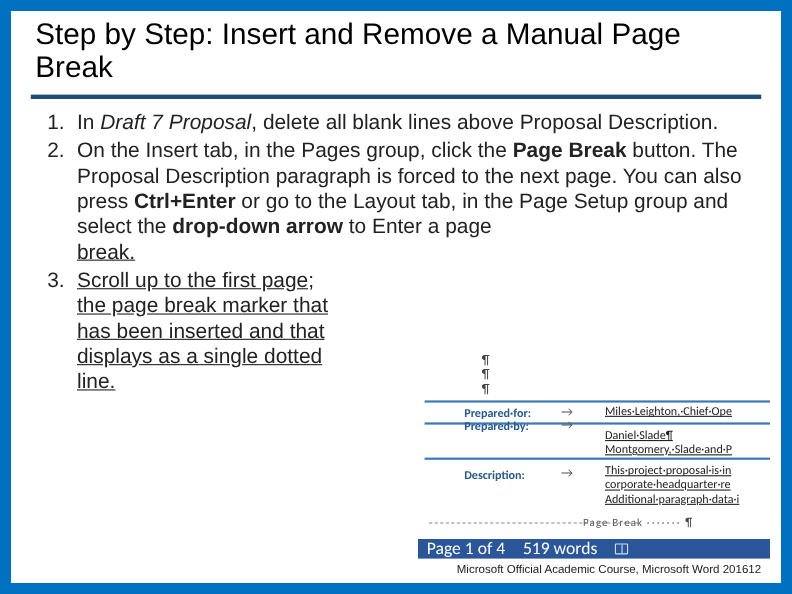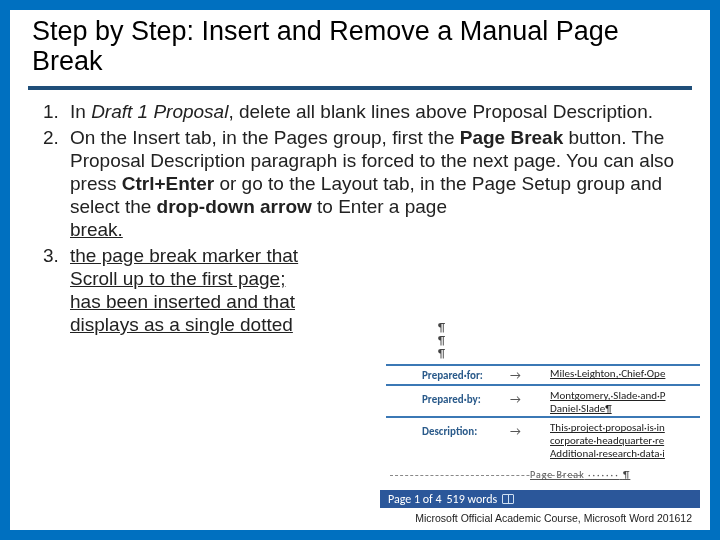--- a/index.html
+++ b/index.html
@@ -110,21 +110,20 @@
   }
   .embed .pb {
     position: absolute;
     left: 150px;
     right: 0;
     top: 150px;
     color: #555;
     font-size: 10px;
     letter-spacing: 1px;
     white-space: nowrap;
-    text-decoration: underline;
   }
   .embed .pb::before {
     content: "";
     position: absolute;
     left: -140px;
     right: 120px;
     top: 7px;
     border-top: 1.5px dashed #888;
   }
   .embed .para {
@@ -134,23 +133,23 @@
   .statusbar {
     position: absolute;
     left: 0;
     right: 0;
     bottom: 0;
     height: 18px;
     background: #2b579a;
     color: #fff;
     display: flex;
     align-items: center;
-    gap: 5px;
+    gap: 16px;
     padding: 0 8px;
-    font-size: 12px;
+    font-size: 16px;
   }
   .statusbar .book {
     width: 12px;
     height: 10px;
     border: 1px solid #cfe0f2;
     border-radius: 1px;
     position: relative;
   }
   .statusbar .book::after {
     content:"";
@@ -174,67 +173,68 @@
 <body>
 
 <div class="slide">
 
   <div class="title">Step by Step: Insert and Remove a Manual Page Break</div>
   <div class="title-rule"></div>
 
   <div class="content">
     <ol class="steps">
       <li>
-        <span>In </span><span class="i">Draft 1 Proposal</span><span>, delete all blank lines above Proposal Description.</span>
+        <span>In </span><span class="i">Draft 7 Proposal</span><span>, delete all blank lines above Proposal Description.</span>
       </li>
       <li>
-        <span>On the Insert tab, in the Pages group, first the </span><span class="b">Page Break</span><span> button. The Proposal Description paragraph is forced to the next page. You can also press </span><span class="b">Ctrl+Enter</span><span> or go to the Layout tab, in the Page Setup group and select the </span><span class="b">drop-down arrow</span><span> to Enter a page</span>
+        <span>On the Insert tab, in the Pages group, click the </span><span class="b">Page Break</span><span> button. The Proposal Description paragraph is forced to the next page. You can also press </span><span class="b">Ctrl+Enter</span><span> or go to the Layout tab, in the Page Setup group and select the </span><span class="b">drop-down arrow</span><span> to Enter a page</span>
         <span class="narrow">break.</span>
       </li>
       <li>
+        <span class="narrow">Scroll up to the first page;</span>
         <span class="narrow">the page break marker that</span>
-        <span class="narrow">Scroll up to the first page;</span>
         <span class="narrow">has been inserted and that</span>
         <span class="narrow">displays as a single dotted</span>
+        <span class="narrow">line.</span>
       </li>
     </ol>
 
     <div class="embed">
       <div class="pilcrows">
         <div>¶</div>
         <div>¶</div>
         <div>¶</div>
       </div>
 
       <div class="rule" style="top:46px"></div>
       <div class="row" style="top:50px">
         <span class="lbl">Prepared·for:</span>
         <span class="arrow">→</span>
       </div>
       <div class="flds" style="top:50px">Miles·Leighton,·Chief·Ope</div>
       <div class="rule" style="top:66px"></div>
 
-      <div class="row" style="top:74px">
+      <div class="row" style="top:62px">
         <span class="lbl">Prepared·by:</span>
         <span class="arrow">→</span>
       </div>
       <div class="flds" style="top:72px">
+        <div>Daniel·Slade¶</div>
         <div>Montgomery,·Slade·and·P</div>
-        <div>Daniel·Slade¶</div>
       </div>
       <div class="rule" style="top:98px"></div>
 
       <div class="row" style="top:106px">
         <span class="lbl">Description:</span>
         <span class="arrow">→</span>
       </div>
       <div class="flds" style="top:104px">
         <div>This·project·proposal·is·in</div>
         <div>corporate·headquarter·re</div>
-        <div>Additional·research·data·i</div>
+        <div>Additional·paragraph·data·i</div>
       </div>
 
       <div class="pb">
         <span>Page Break</span>
         <span style="letter-spacing:2px">·······</span>
         <span class="para">¶</span>
       </div>
 
       <div class="statusbar">
         <span>Page 1 of 4</span>

